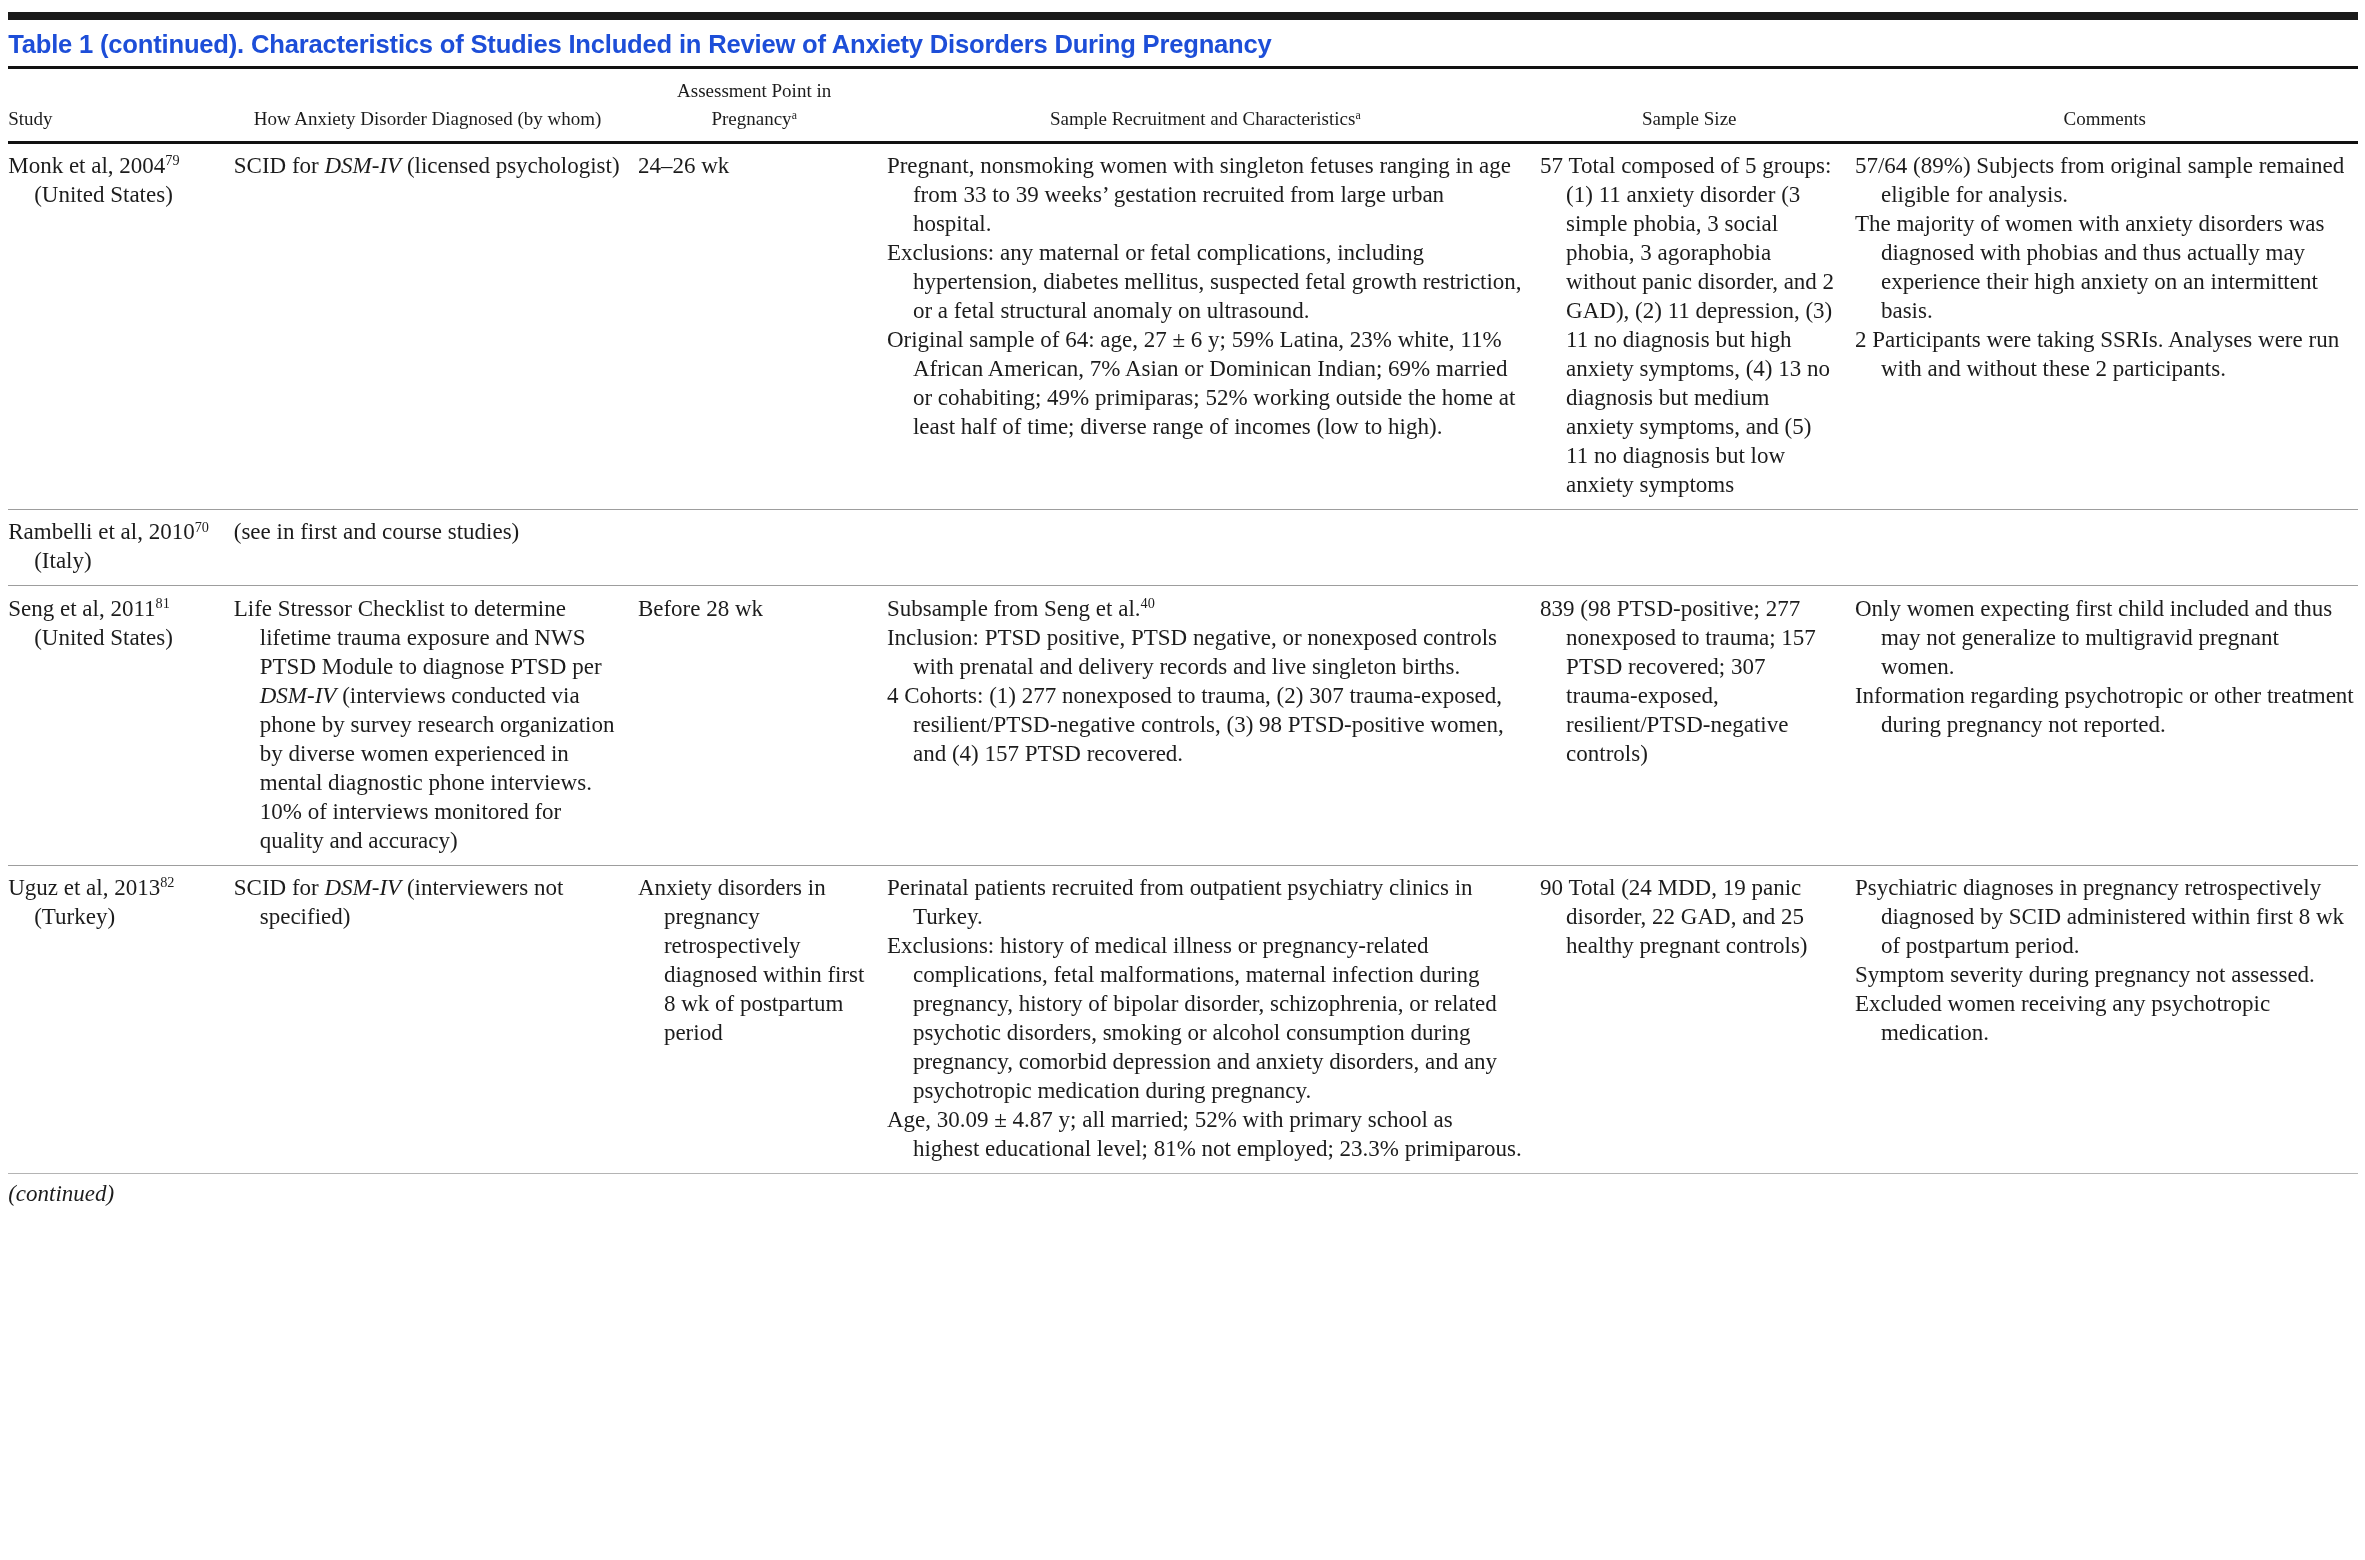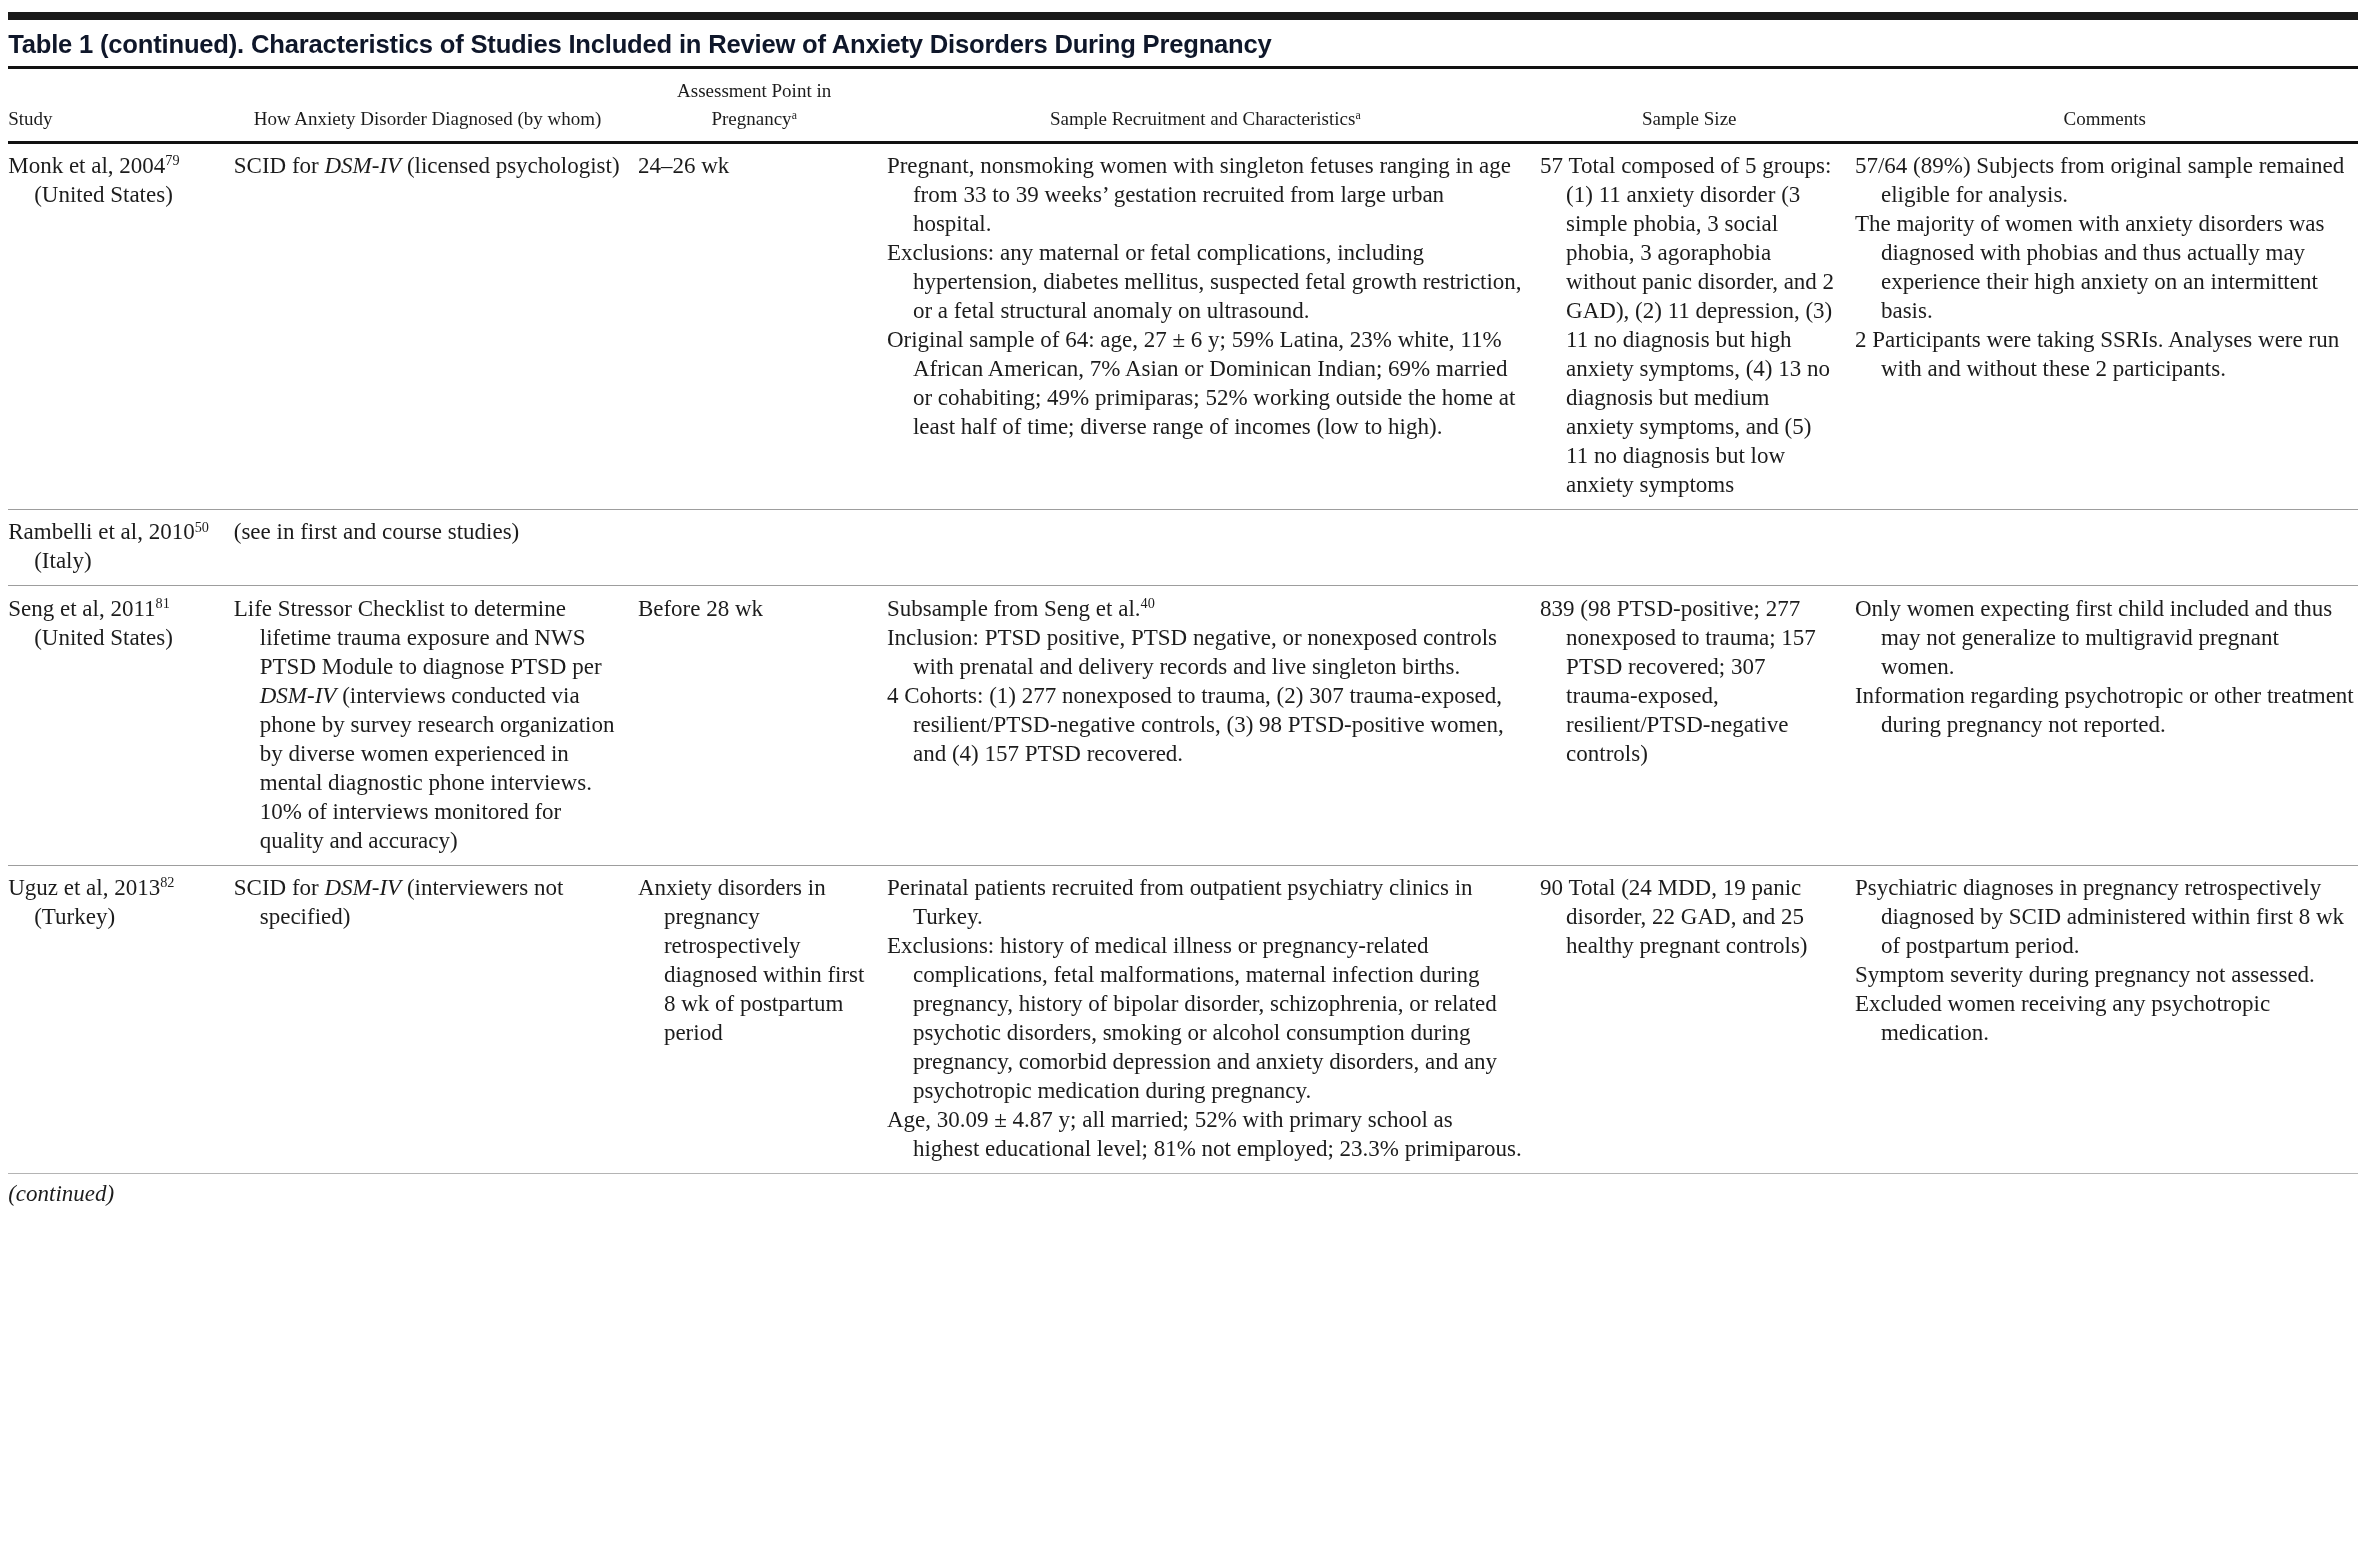--- a/index.html
+++ b/index.html
@@ -21,21 +21,21 @@
   .top-bar {
     height: 8.2px;
     background: #1a1a1a;
     margin-bottom: 5px;
   }
   .table-title {
     font-family: "Liberation Sans", "DejaVu Sans", sans-serif;
     font-weight: bold;
     font-size: 25.6px;
     letter-spacing: -0.2px;
-    color: #0f172a;
+    color: #1d4ed8;
     padding: 5px 0 7.4px 0;
     border-bottom: 3.3px solid #111;
   }
   table.study-table {
     width: 100%;
     border-collapse: collapse;
     table-layout: fixed;
   }
   col.c-study       { width: 9.6%; }
   col.c-diagnosed   { width: 17.2%; }
@@ -136,21 +136,21 @@
             <p>57 Total composed of 5 groups: (1) 11 anxiety disorder (3 simple phobia, 3 social phobia, 3 agoraphobia without panic disorder, and 2 GAD), (2) 11 depression, (3) 11 no diagnosis but high anxiety symptoms, (4) 13 no diagnosis but medium anxiety symptoms, and (5) 11 no diagnosis but low anxiety symptoms</p>
           </td>
           <td class="cell col-comments">
             <p>57/64 (89%) Subjects from original sample remained eligible for analysis.</p>
             <p>The majority of women with anxiety disorders was diagnosed with phobias and thus actually may experience their high anxiety on an intermittent basis.</p>
             <p>2 Participants were taking SSRIs. Analyses were run with and without these 2 participants.</p>
           </td>
         </tr>
         <tr>
           <td class="cell col-study">
-            <p>Rambelli et al, 2010<sup>50</sup> (Italy)</p>
+            <p>Rambelli et al, 2010<sup>70</sup> (Italy)</p>
           </td>
           <td class="cell col-diagnosed">
             <p>(see in first and course studies)</p>
           </td>
           <td class="cell col-assessment"></td>
           <td class="cell col-recruitment"></td>
           <td class="cell col-sample_size"></td>
           <td class="cell col-comments"></td>
         </tr>
         <tr>

